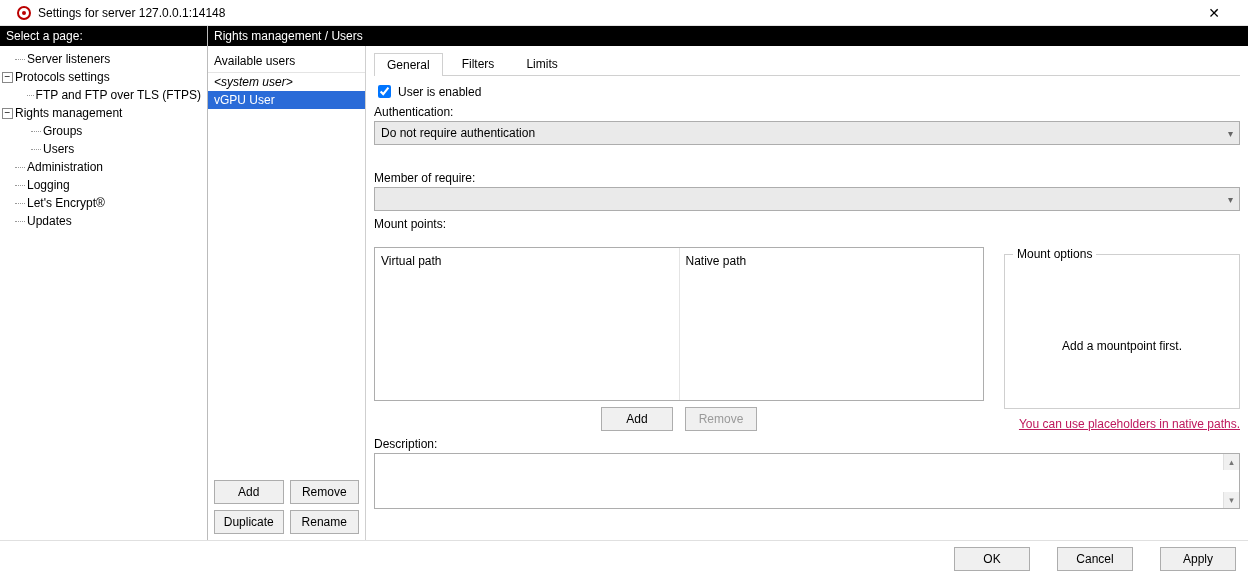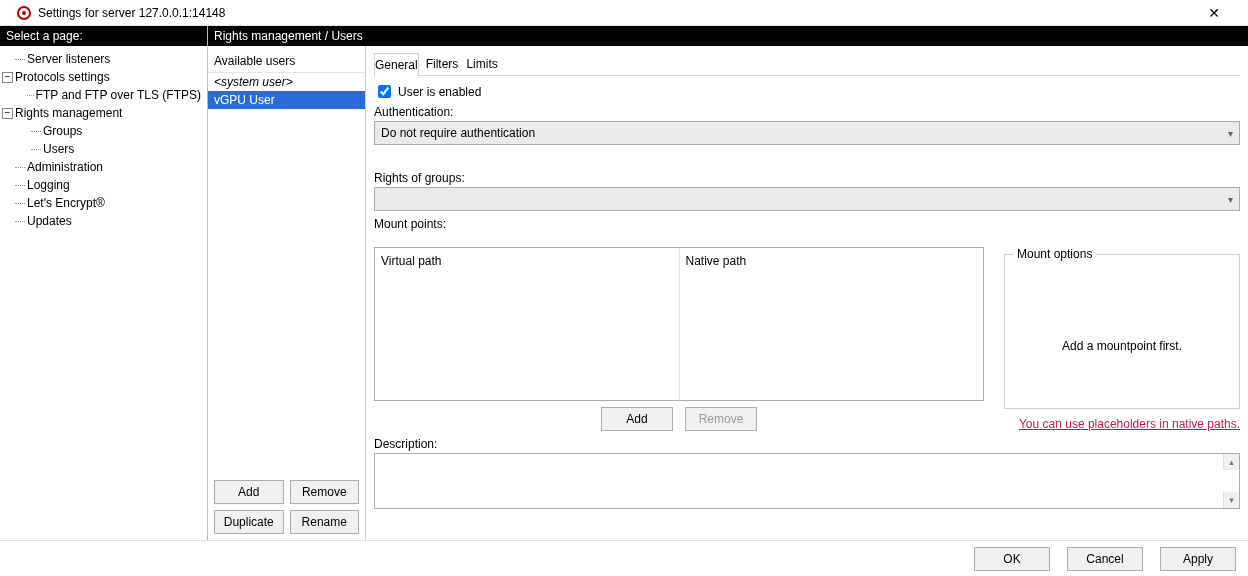--- a/index.html
+++ b/index.html
@@ -23,41 +23,41 @@
 .user-panel .heading { padding: 8px 6px 4px; }
 .user-list { flex: 1; border-top: 1px solid #e4e4e4; }
 .user-list .item { padding: 2px 6px; font-style: normal; }
 .user-list .item.italic { font-style: italic; }
 .user-list .item.selected { background: #2a6bd8; color: #fff; }
 .user-btns { display: grid; grid-template-columns: 1fr 1fr; gap: 6px; padding: 6px; }
 .btn { background: #f0f0f0; border: 1px solid #adadad; text-align: center; padding: 4px 6px; cursor: default; }
 .btn.disabled { color: #9a9a9a; }
 .main { flex: 1; padding: 6px 8px 0; display: flex; flex-direction: column; }
 .tabs { display: flex; border-bottom: 1px solid #d0d0d0; }
-.tab { padding: 4px 0; border: 1px solid transparent; border-bottom: none; margin-right: 6px; cursor: default; }
+.tab { padding: 4px 12px; border: 1px solid transparent; border-bottom: none; margin-right: 6px; cursor: default; }
 .tab.active { border-color: #d0d0d0; background: #fff; position: relative; top: 1px; }
 .form { padding-top: 6px; }
 .ck { display: flex; align-items: center; gap: 4px; margin-bottom: 4px; }
 .lbl { margin-bottom: 2px; }
 .select { border: 1px solid #adadad; background: #eaeaea; padding: 4px 6px; display: flex; justify-content: space-between; align-items: center; height: 24px; cursor: default; }
 .dropdown-arrow { font-size: 10px; color: #666; }
 .mount-row { display: flex; gap: 20px; margin-top: 16px; }
 .mount-table { flex: 1; border: 1px solid #adadad; height: 162px; display: flex; }
 .mount-col { flex: 1; border-right: 1px solid #e4e4e4; padding: 6px; }
 .mount-col:last-child { border-right: none; }
 .mount-opts { width: 236px; border: 1px solid #cfcfcf; padding: 8px; display: flex; flex-direction: column; justify-content: space-between; }
 .mount-opts .msg { text-align: center; margin-top: 70px; }
 .mount-btns { display: flex; justify-content: center; gap: 12px; margin-top: 6px; }
 .link { color: #be185d; text-decoration: underline; text-align: right; margin-top: 8px; cursor: default; }
 .desc { margin-top: 6px; }
 .textarea { border: 1px solid #adadad; height: 56px; position: relative; }
 .textarea .scroll-up, .textarea .scroll-down { position: absolute; right: 0; width: 16px; height: 16px; background: #f0f0f0; border-left: 1px solid #e0e0e0; display: flex; align-items: center; justify-content: center; font-size: 9px; color: #777; }
 .textarea .scroll-up { top: 0; }
 .textarea .scroll-down { bottom: 0; }
-.footer { height: 36px; border-top: 1px solid #e0e0e0; display: flex; justify-content: flex-end; align-items: center; gap: 17px; padding: 0 12px; }
+.footer { height: 36px; border-top: 1px solid #e0e0e0; display: flex; justify-content: flex-end; align-items: center; gap: 27px; padding: 0 12px; }
 .footer .btn { width: 76px; }
 fieldset { border: 1px solid #cfcfcf; margin: 0; padding: 4px 6px 6px; }
 legend { padding: 0 4px; }
 </style>
 </head>
 <body>
 
 <div class="titlebar">
   <span class="app-icon">
     <svg width="14" height="14" viewBox="0 0 14 14">
@@ -153,21 +153,21 @@
             <input type="checkbox" checked="" style="">
             <span>User is enabled</span>
           </label>
 
           <div class="lbl">Authentication:</div>
           <div class="select">
             <span>Do not require authentication</span>
             <span class="dropdown-arrow">▾</span>
           </div>
 
-          <div class="lbl" style="margin-top:26px;">Rights of groups:</div>
+          <div class="lbl" style="margin-top:26px;">Member of require:</div>
           <div class="select">
             <span></span>
             <span class="dropdown-arrow">▾</span>
           </div>
 
           <div class="lbl" style="margin-top:6px;">Mount points:</div>
           <div class="mount-row">
             <div style="flex:1;display:flex;flex-direction:column;">
               <div class="mount-table">
                 <div class="mount-col"><span>Virtual path</span></div>

